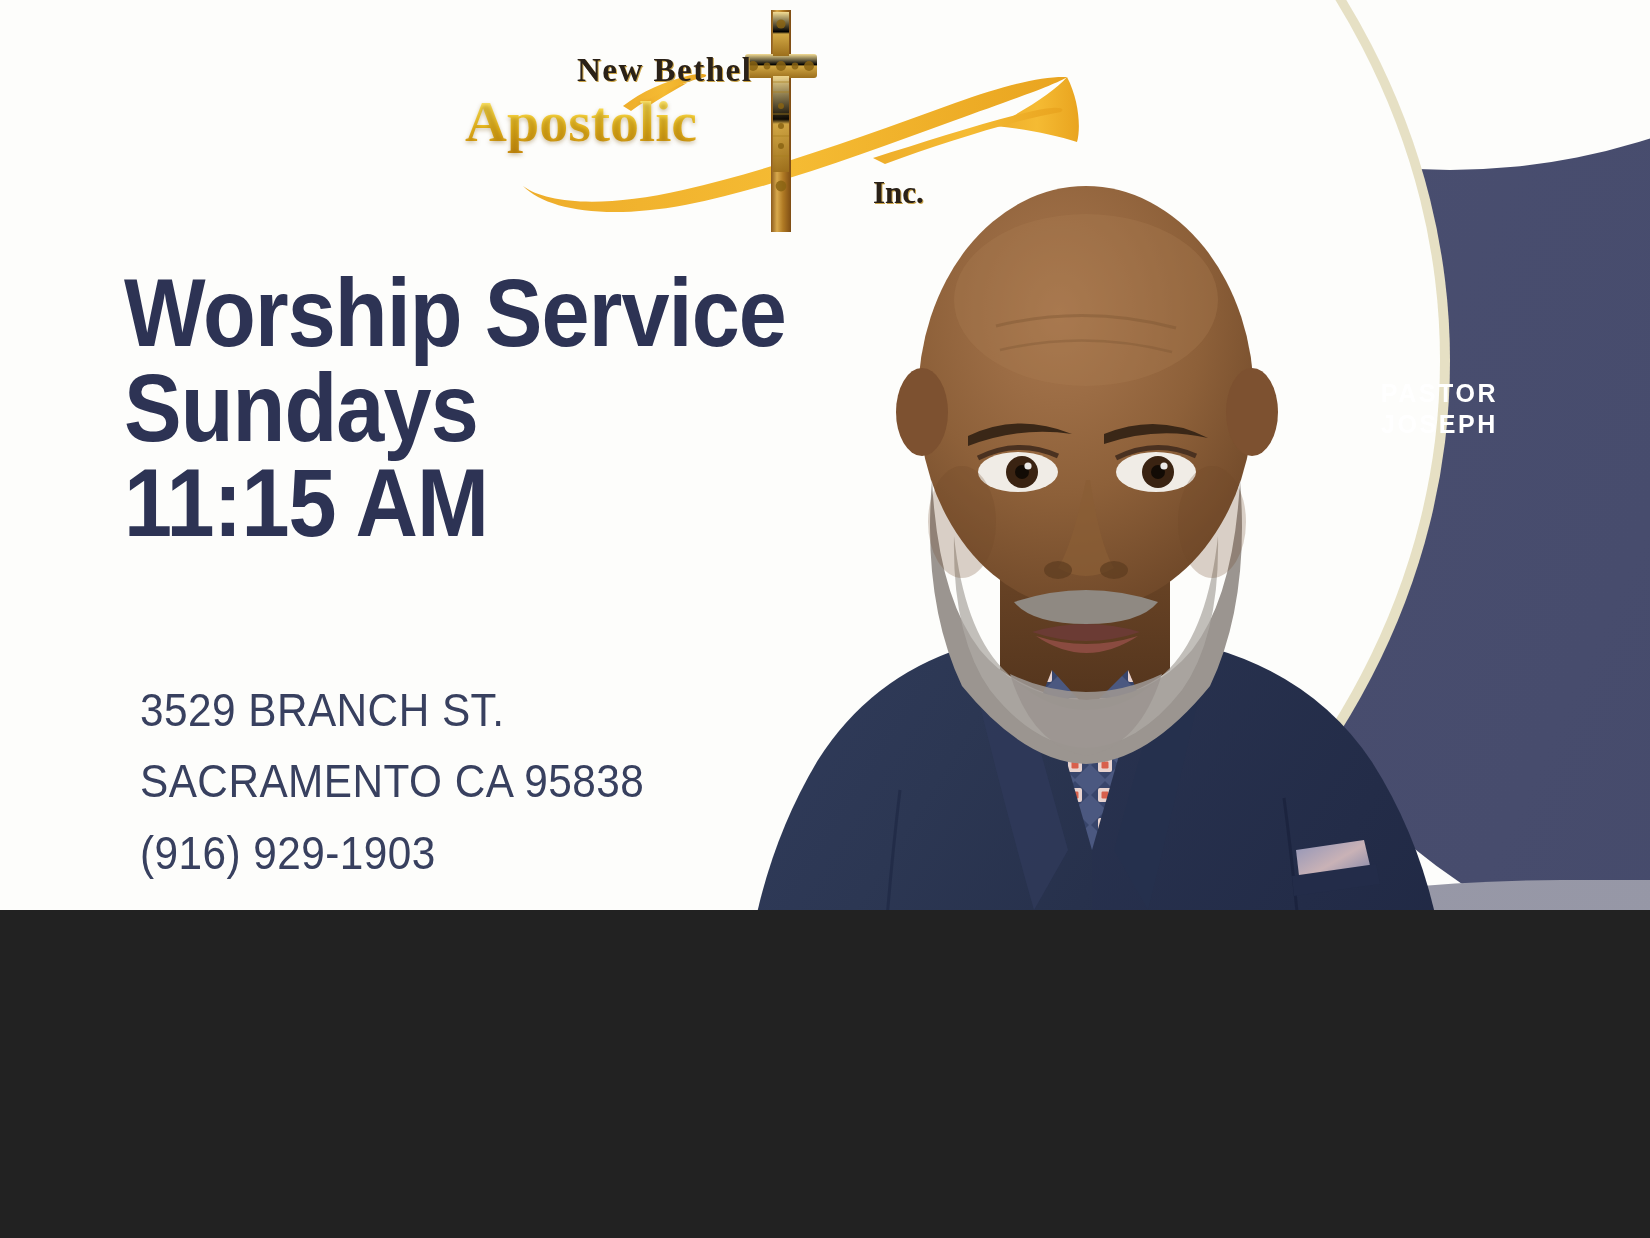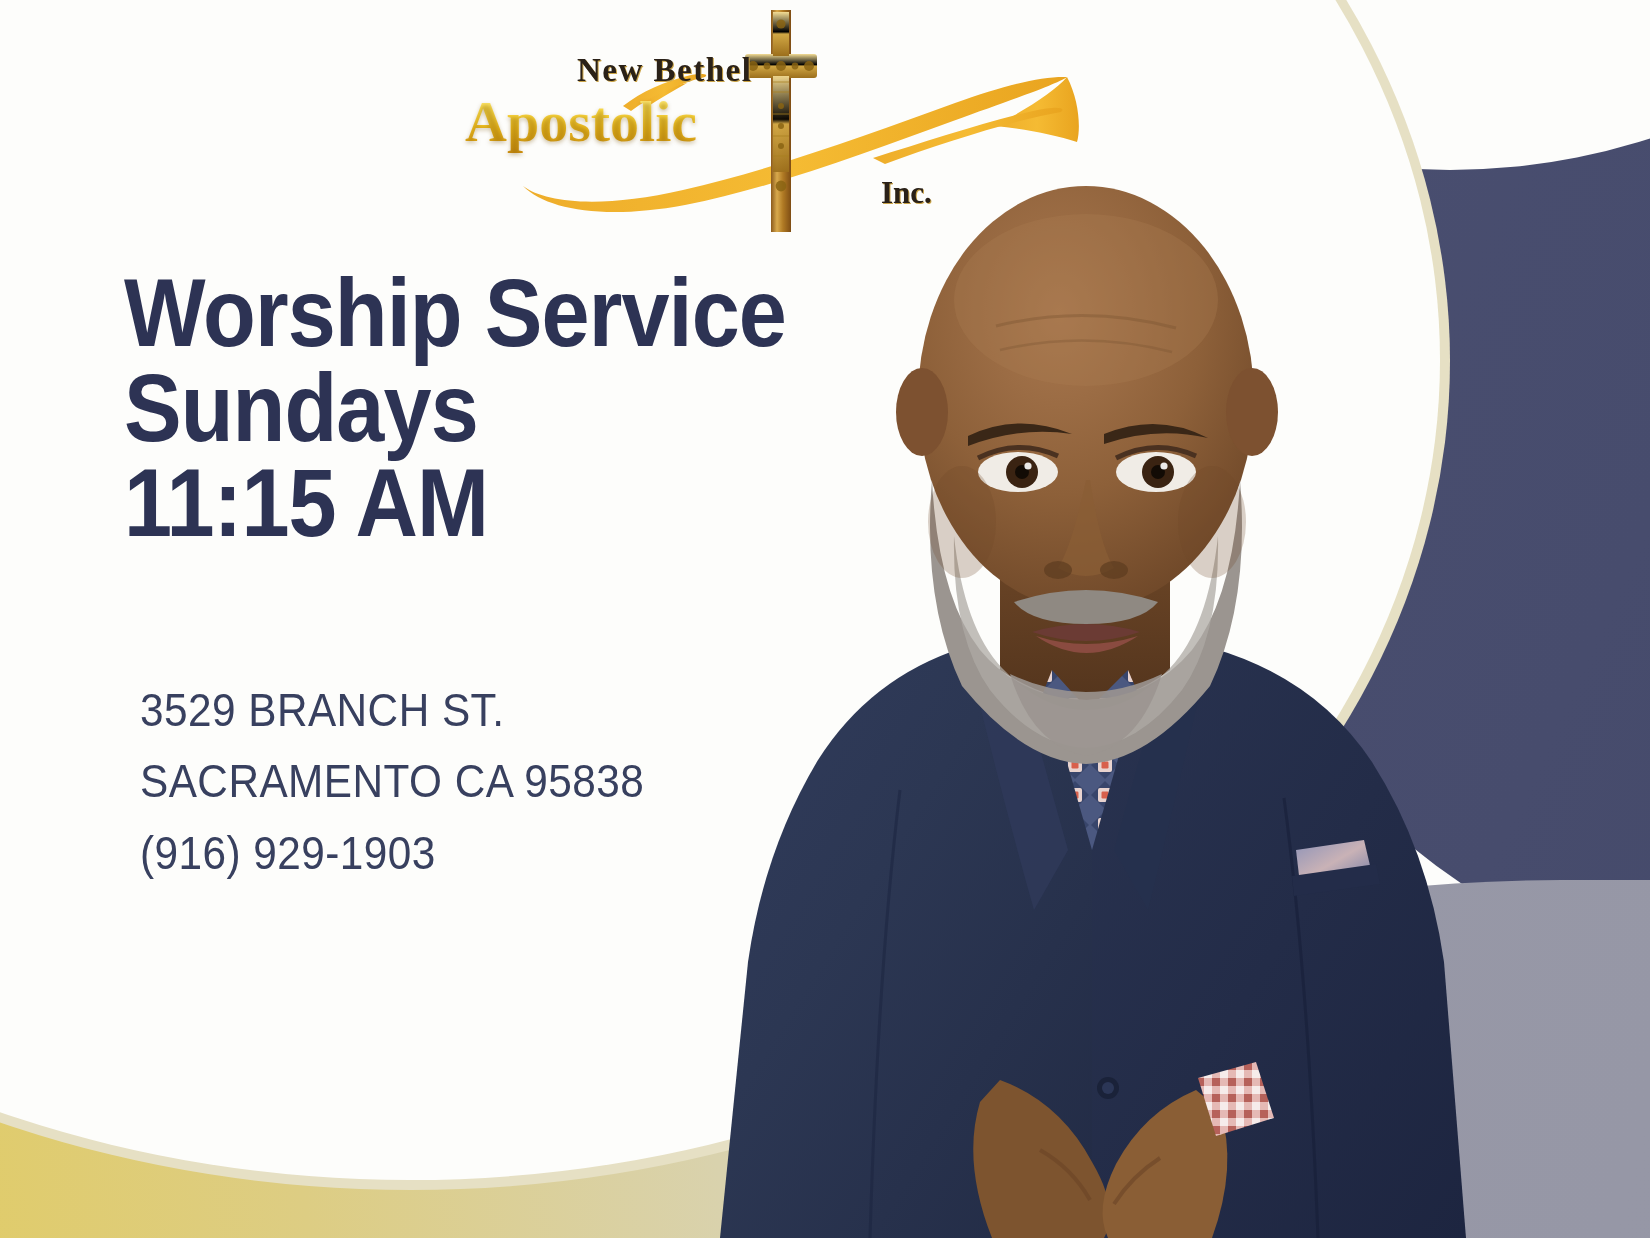--- a/index.html
+++ b/index.html
@@ -2,21 +2,21 @@
 <html><head>
 <meta charset="utf-8">
 <title>New Bethel Apostolic Ministries — Worship Service Flyer</title>
 <style>
   html,body{margin:0;padding:0;background:#222;}
   *{box-sizing:border-box;}
 
   #flyer{
     position:relative;
     width:1650px;
-    height:1238px;
+    height:910px;
     overflow:hidden;
     background:#fdfdfb;
     font-family:"Liberation Sans", sans-serif;
     padding-left:44px;
   }
 
   
   .bg-layer{position:absolute;inset:0;overflow:hidden;pointer-events:none;}
 
   
@@ -107,21 +107,20 @@
     white-space:nowrap;
   }
   .logo-apostolic{left:10px;  top:80px;}
   .logo-ministries{left:348px; top:84px;}
   .logo-inc{
     position:absolute; left:418px; top:167px;
     font-family:"Liberation Serif", serif;
     font-weight:700; font-size:31px;
     color:#2a2118;
     text-shadow:1px 1px 0 #caa448;
-    margin-left:8px;
   }
   
   .logo-swoosh{position:absolute;left:0;top:0;width:700px;height:225px;}
   
   .cross{position:absolute;left:288px;top:2px;width:76px;height:222px;}
 
   
   .headline{
     position:absolute;
     left:124px; top:265px;
@@ -377,14 +376,18 @@
 
     <path d="M332 482 Q386 466 440 482 Q386 500 332 482 Z" fill="#6b3b34"></path>
     <path d="M336 486 Q386 502 438 486 Q386 520 336 486 Z" fill="#8a4b40"></path>
 
     <path d="M310 524 Q386 560 462 524 Q440 596 386 606 Q332 596 310 524 Z" fill="#9b9590" opacity=".9"></path>
 
     <ellipse cx="262" cy="372" rx="34" ry="56" fill="#6e4828" opacity=".25"></ellipse>
     <ellipse cx="512" cy="372" rx="34" ry="56" fill="#6e4828" opacity=".25"></ellipse>
   </svg>
 
+  <div class="pastor-label">
+    <div>PASTOR</div>
+    <div>JOSEPH</div>
+  </div>
 
 </div>
 
 </body></html>

